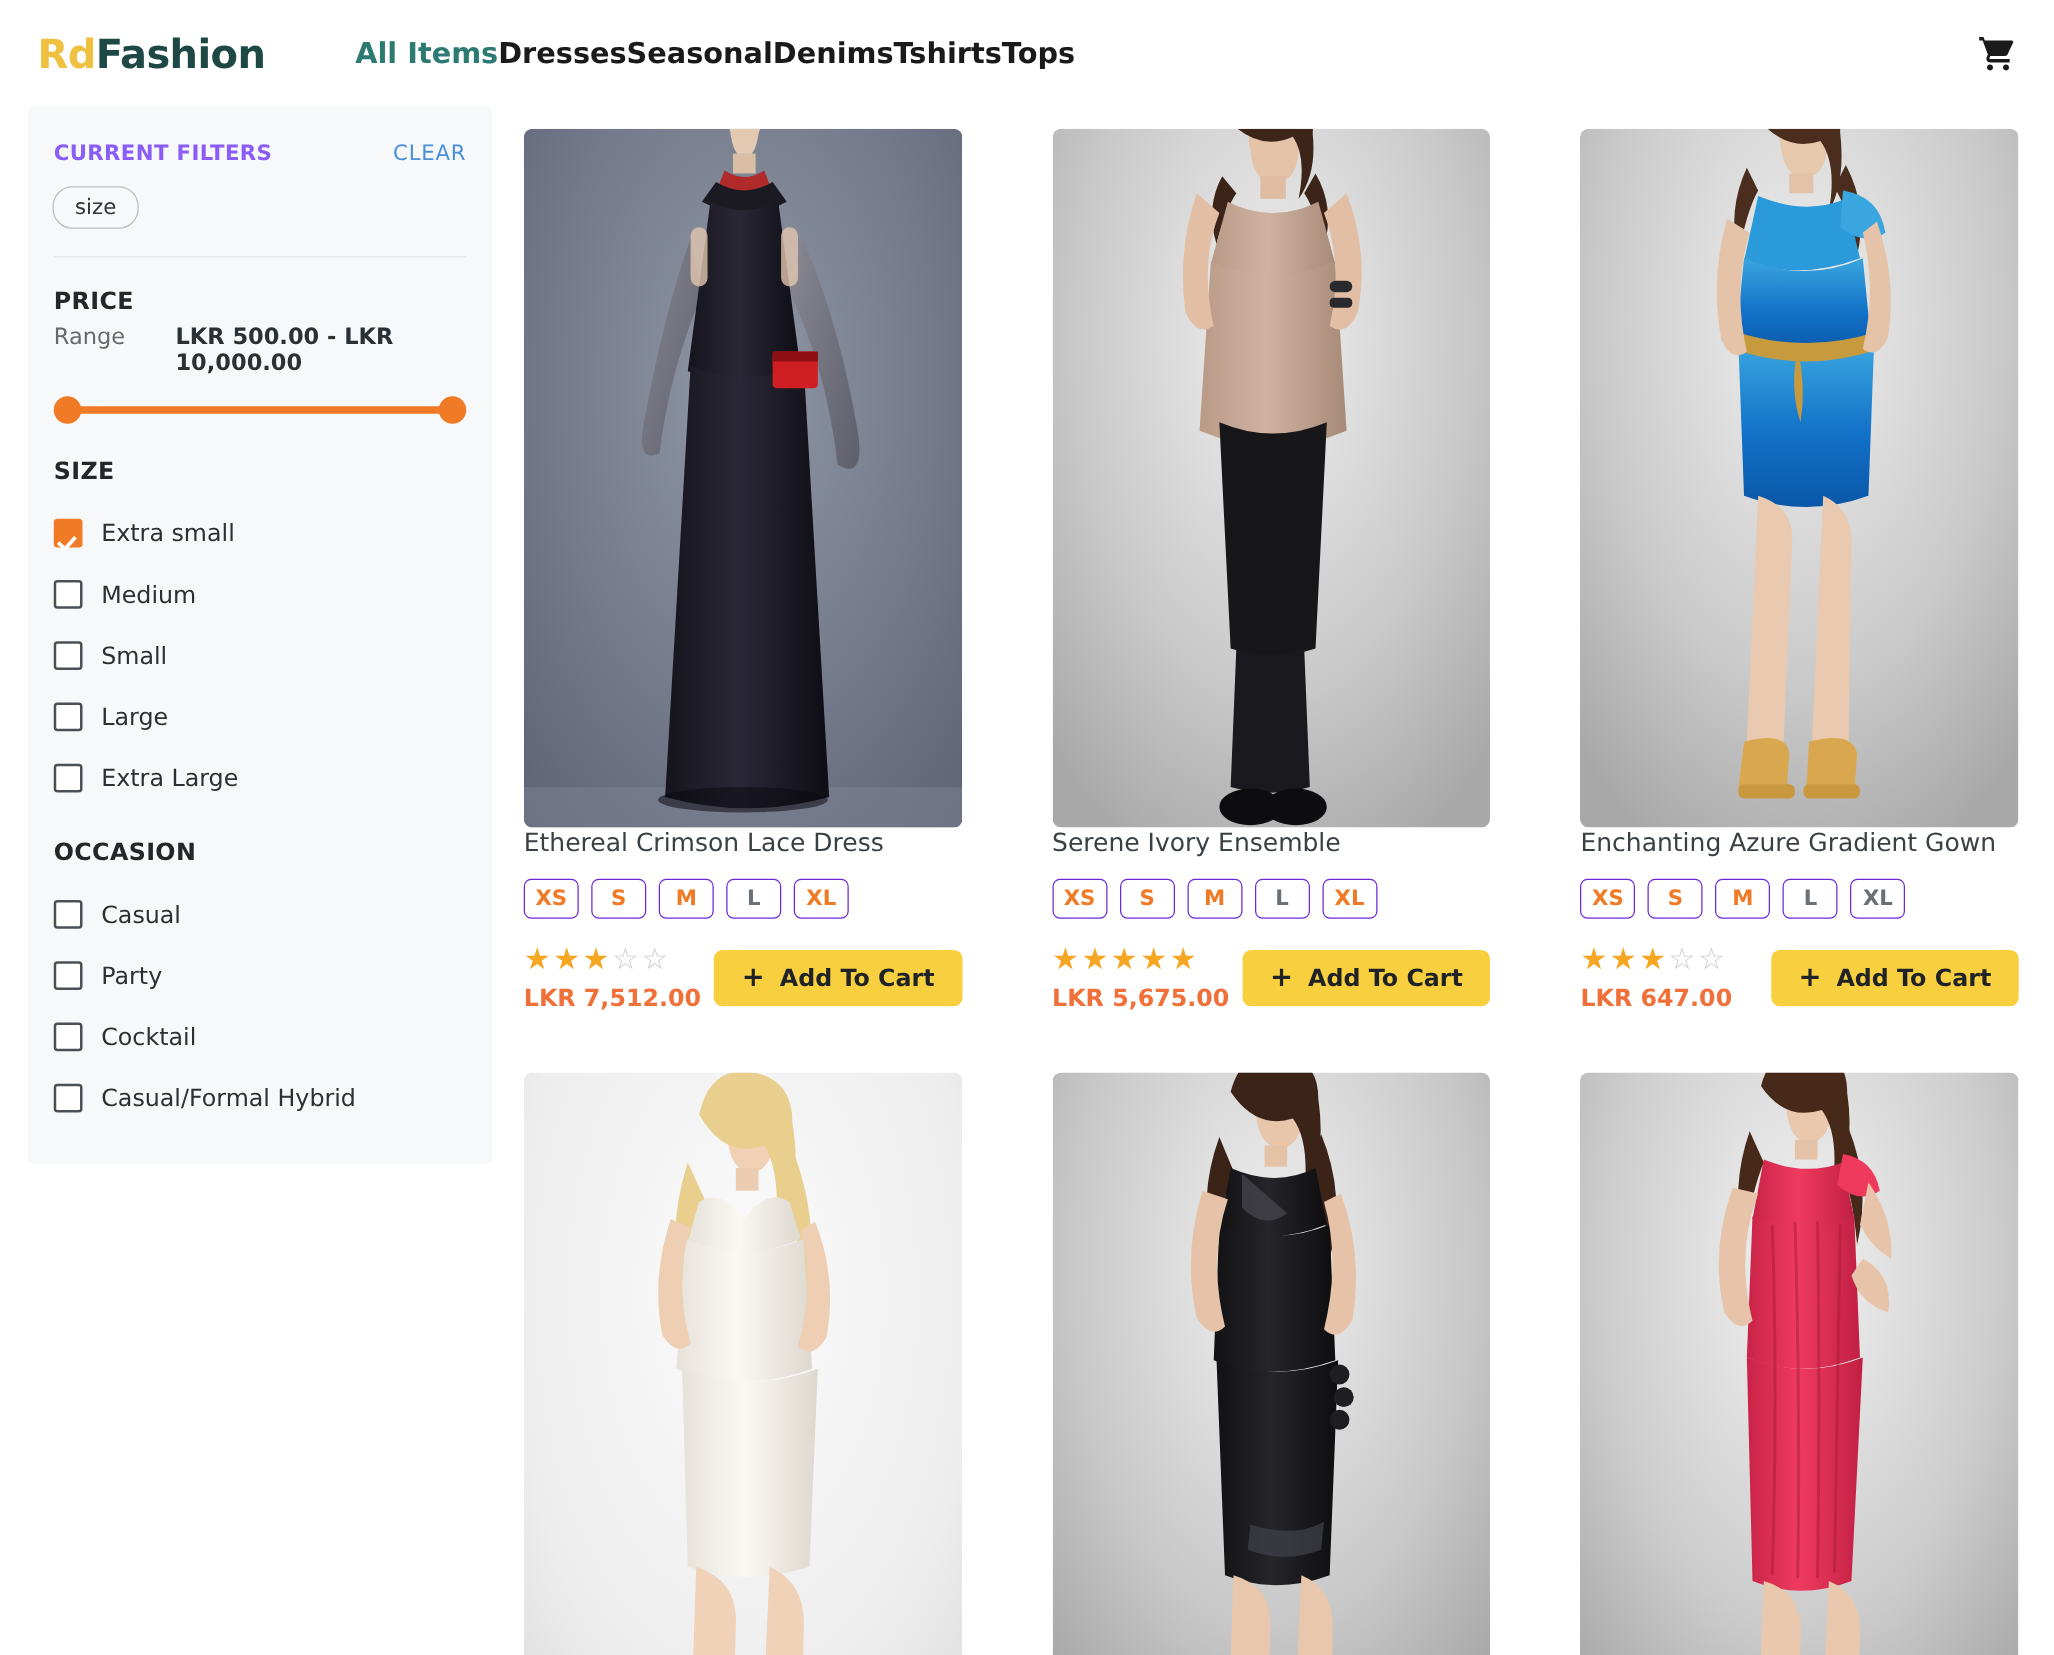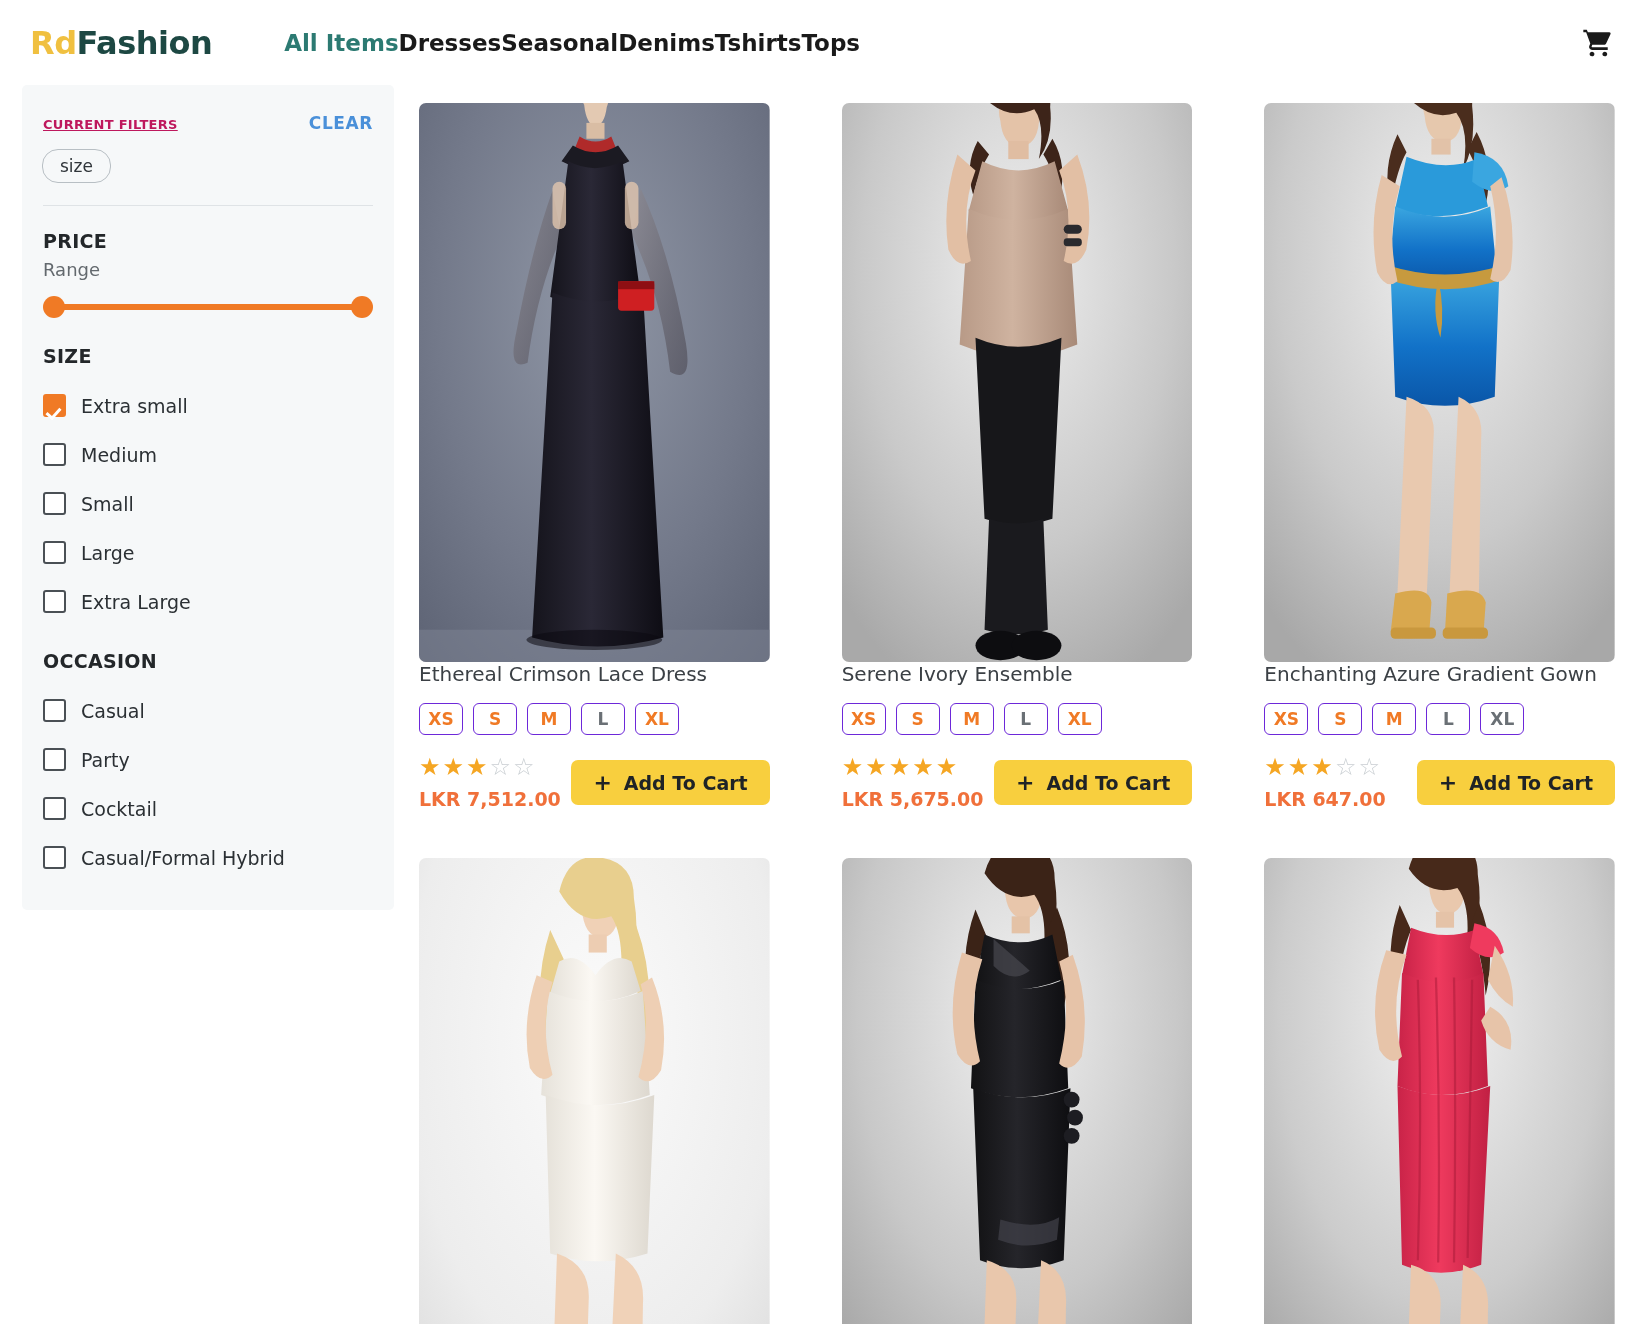--- a/index.html
+++ b/index.html
@@ -62,29 +62,28 @@
     border-radius: 5px;
     padding: 28px 20px 28px 20px;
   }
   .filters-head {
     display: flex;
     align-items: baseline;
     justify-content: space-between;
     padding: 0 1px;
   }
   .filters-title {
-    font-size: 13px;
+    font-size: 17px;
     font-weight: bold;
-    color: #be185d;
+    color: #8b5cf6;
     letter-spacing: 0.3px;
-    text-decoration: underline;
   }
   .filters-clear {
     font-size: 17px;
-    font-weight: bold;
+    font-weight: normal;
     color: #4a90d9;
     letter-spacing: 0.6px;
     cursor: pointer;
   }
   .chips { margin-top: 16px; display: flex; flex-wrap: wrap; gap: 8px; }
   .chip {
     border: 1px solid #b8bfc4;
     border-radius: 16px;
     padding: 6px 17px;
     font-size: 17px;
@@ -284,20 +283,21 @@
     <div class="chips">
       <div class="chip">size</div>
     </div>
 
     <div class="divider"></div>
 
     <div class="section">
       <div class="section-title">PRICE</div>
       <div class="price-row">
         <div class="price-label">Range</div>
+        <div class="price-value">LKR 500.00 - LKR 10,000.00</div>
       </div>
       <div class="slider">
         <div class="slider-track"></div>
         <div class="slider-handle lo"></div>
         <div class="slider-handle hi"></div>
       </div>
     </div>
 
     <div class="section">
       <div class="section-title">SIZE</div>

